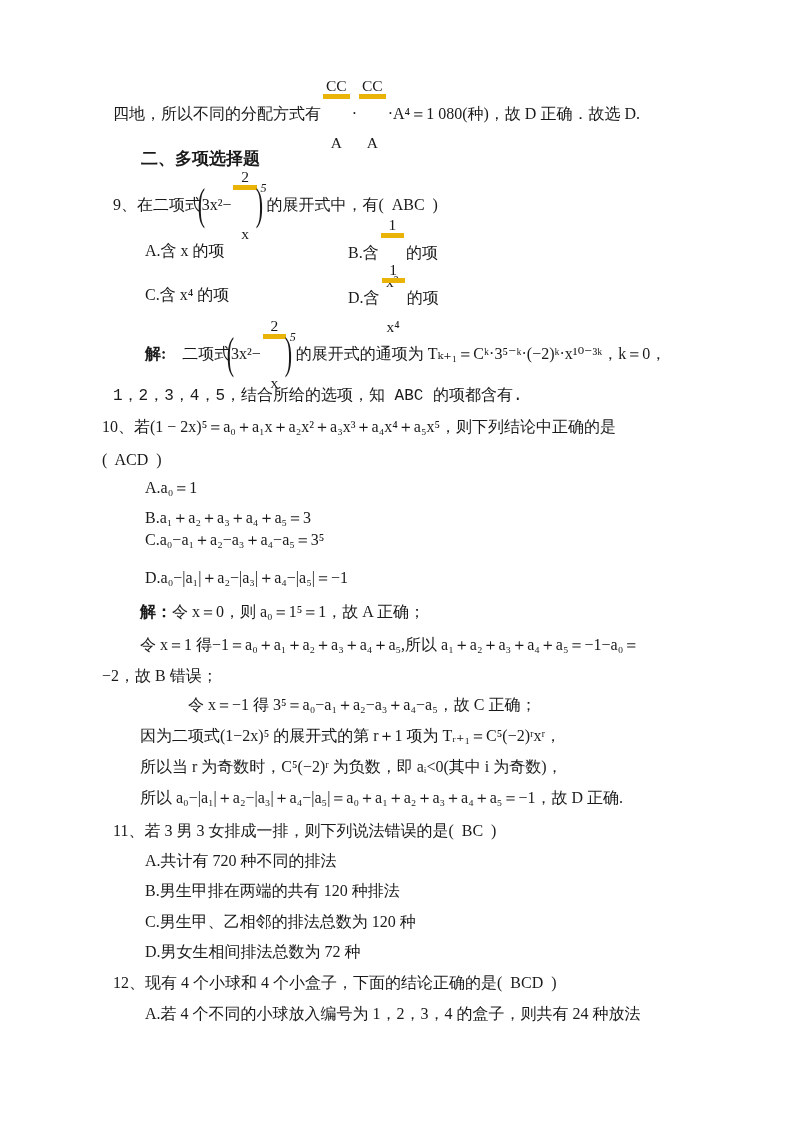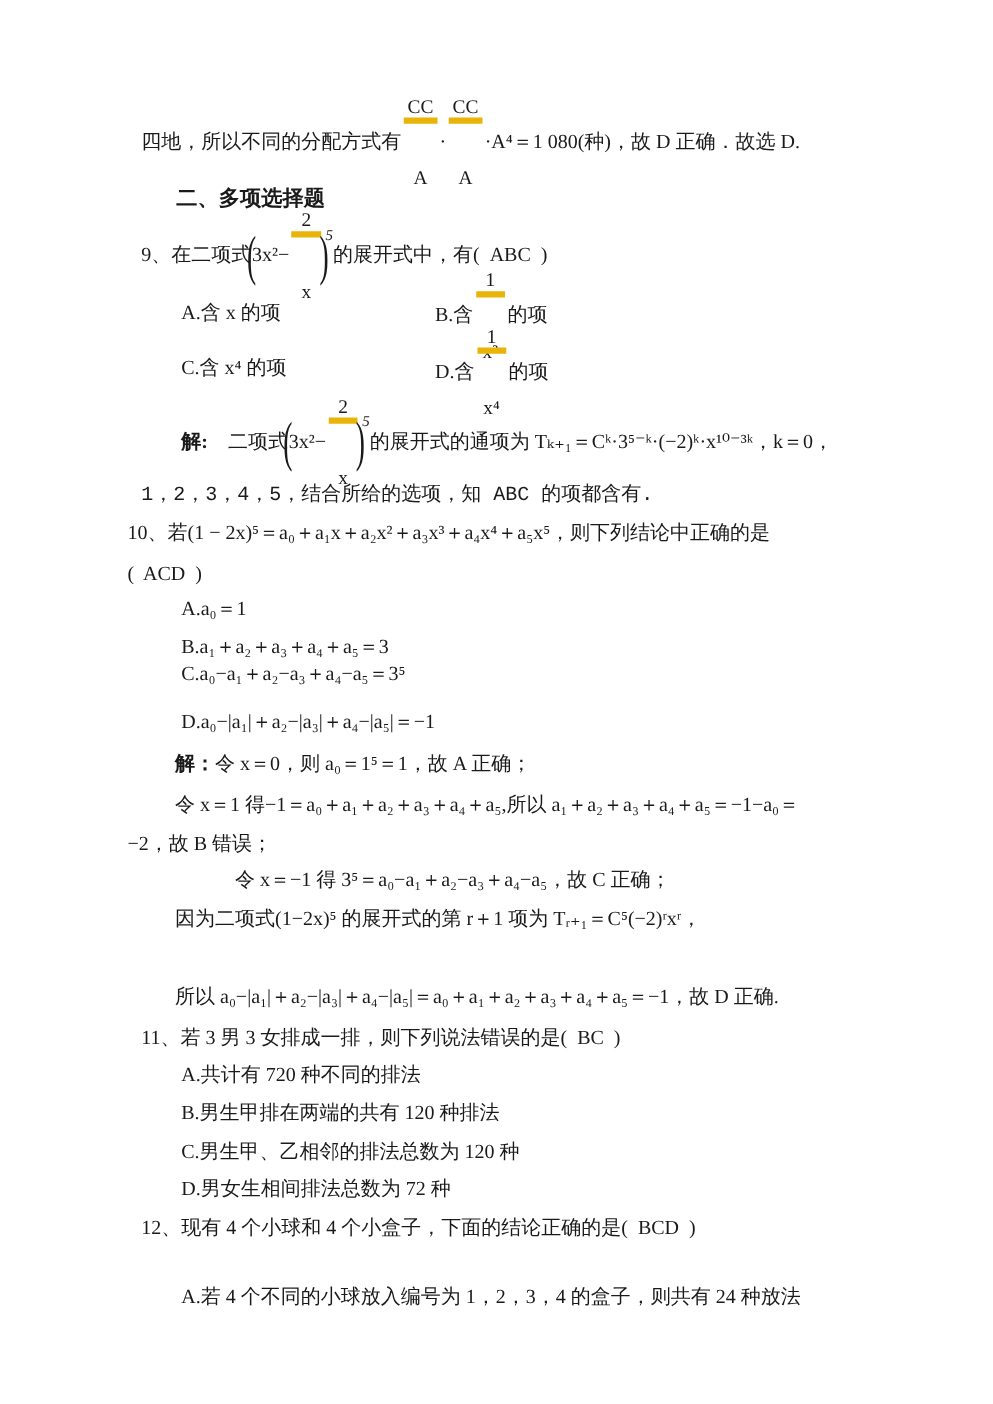--- a/index.html
+++ b/index.html
@@ -96,24 +96,25 @@
   <div class="line" style="top:478px;left:145px;">A.a₀＝1</div>
   <div class="line" style="top:508px;left:145px;">B.a₁＋a₂＋a₃＋a₄＋a₅＝3</div>
   <div class="line" style="top:530px;left:145px;text-align:center;">C.a₀−a₁＋a₂−a₃＋a₄−a₅＝3⁵</div>
   <div class="line" style="top:568px;left:145px;">D.a₀−|a₁|＋a₂−|a₃|＋a₄−|a₅|＝−1</div>
 
   <div class="line" style="top:602px;left:140px;"><span class="sol-label2">解：</span><span>令 x＝0，则 a₀＝1⁵＝1，故 A 正确；</span></div>
   <div class="line" style="top:635px;left:140px;">令 x＝1 得−1＝a₀＋a₁＋a₂＋a₃＋a₄＋a₅,所以 a₁＋a₂＋a₃＋a₄＋a₅＝−1−a₀＝</div>
   <div class="line" style="top:666px;left:102px;">−2，故 B 错误；</div>
   <div class="line" style="top:695px;left:140px;margin-left:48px;">令 x＝−1 得 3⁵＝a₀−a₁＋a₂−a₃＋a₄−a₅，故 C 正确；</div>
   <div class="line" style="top:726px;left:140px;">因为二项式(1−2x)⁵ 的展开式的第 r＋1 项为 Tᵣ₊₁＝C⁵(−2)ʳxʳ，</div>
+  <div class="line" style="top:757px;left:140px;">所以当 r 为奇数时，C⁵(−2)ʳ 为负数，即 aᵢ&lt;0(其中 i 为奇数)，</div>
   <div class="line" style="top:788px;left:140px;">所以 a₀−|a₁|＋a₂−|a₃|＋a₄−|a₅|＝a₀＋a₁＋a₂＋a₃＋a₄＋a₅＝−1，故 D 正确.</div>
 
   <div class="line" style="top:821px;left:113px;">11、若 3 男 3 女排成一排，则下列说法错误的是(  BC  )</div>
   <div class="line" style="top:851px;left:145px;">A.共计有 720 种不同的排法</div>
   <div class="line" style="top:881px;left:145px;">B.男生甲排在两端的共有 120 种排法</div>
   <div class="line" style="top:912px;left:145px;">C.男生甲、乙相邻的排法总数为 120 种</div>
   <div class="line" style="top:942px;left:145px;">D.男女生相间排法总数为 72 种</div>
 
   <div class="line" style="top:973px;left:113px;">12、现有 4 个小球和 4 个小盒子，下面的结论正确的是(  BCD  )</div>
-  <div class="line" style="top:1004px;left:145px;margin-top:24px;">A.若 4 个不同的小球放入编号为 1，2，3，4 的盒子，则共有 24 种放法</div>
+  <div class="line" style="top:1004px;left:145px;">A.若 4 个不同的小球放入编号为 1，2，3，4 的盒子，则共有 24 种放法</div>
 
 </div>
 
 </body></html>

